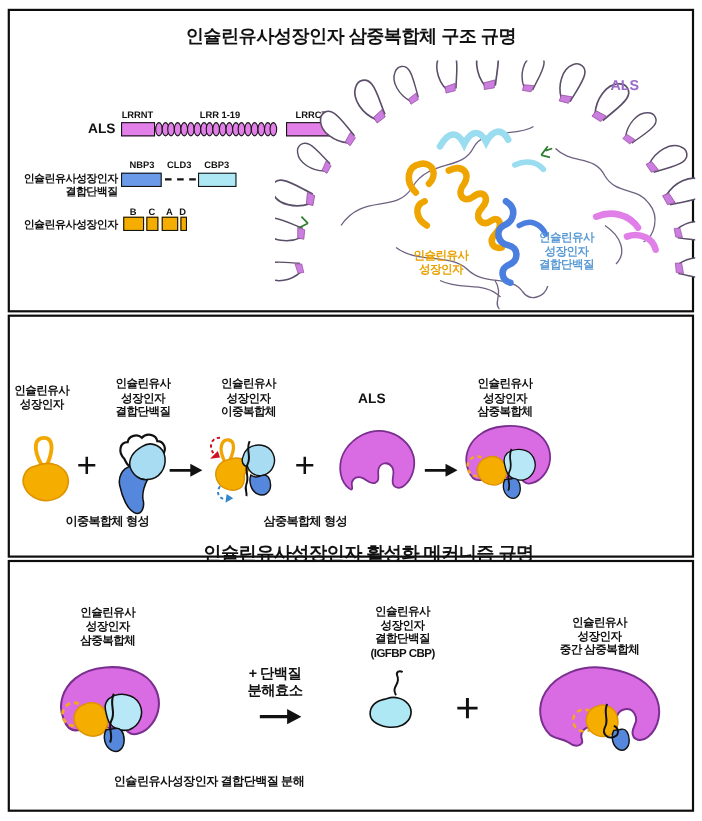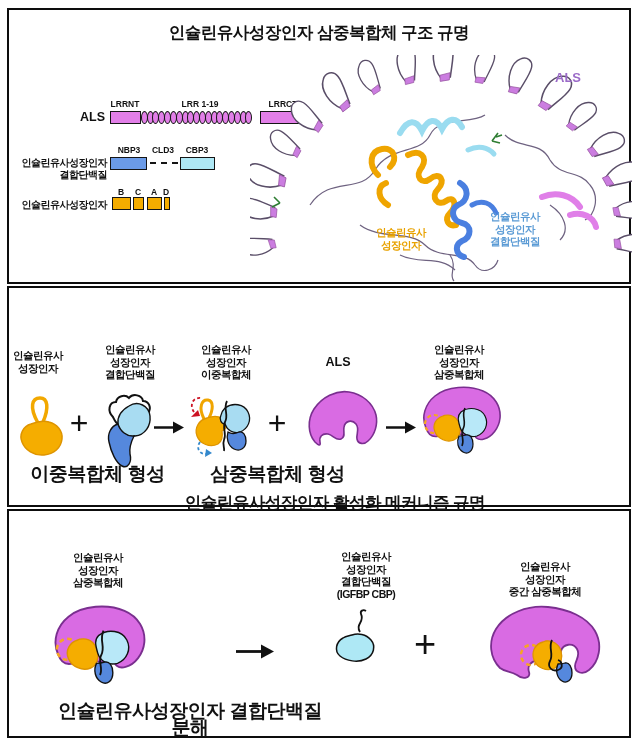--- a/index.html
+++ b/index.html
@@ -7,21 +7,21 @@
           font-family:"Liberation Sans",sans-serif;color:#111;overflow:hidden;text-decoration:underline;}
   *{box-sizing:border-box;}
   .abs{position:absolute;}
   .panel{position:absolute;border:2.5px solid #0d0d0d;background:#fff;}
   .ttl{position:absolute;left:7px;width:624px;text-align:center;
        font-weight:700;font-size:16.5px;letter-spacing:-0.5px;}
   .lbl{position:absolute;text-align:center;font-weight:600;font-size:10.5px;
        line-height:12.5px;letter-spacing:-0.5px;}
   .lbl-r{position:absolute;text-align:right;font-weight:600;font-size:10px;
        line-height:11.5px;letter-spacing:-0.5px;}
-  .cap{position:absolute;text-align:center;font-weight:700;font-size:19px;
+  .cap{position:absolute;text-align:center;font-weight:700;font-size:11px;
        line-height:16.5px;letter-spacing:-0.5px;}
   .seg{position:absolute;text-align:center;font-weight:700;font-size:8.5px;}
   .plus{position:absolute;font-size:32px;font-weight:400;line-height:30px;text-align:center;}
   .domnbox{position:absolute;border:1.6px solid #151515;}
   .oval{width:7px;height:13px;border:1.2px solid #151515;border-radius:50%;
         background:#E27FE8;margin-left:-1.2px;flex:0 0 auto;}
   #lrr-ovals{position:absolute;display:flex;align-items:center;}
 </style>
 </head>
 <body>
@@ -231,20 +231,24 @@
   </div>
   <svg class="abs" style="left:52px;top:605px;" width="96" height="84" viewBox="0 0 82 72">
     <path d="M5,42 C0,31 4,18 14,10 C26,0 48,-1 62,5 C74,10 80,21 79,32 C78,42 71,51 63,53 C57,55 52,51 53,45 C49,49 43,50 38,48 C32,52 24,53 18,50 C11,52 7,48 5,42 Z" fill="#D96BE3" stroke="#7a2f8f" stroke-width="1.6"></path>
     <circle cx="13" cy="38" r="9" fill="none" stroke="#F5A623" stroke-width="2.2" stroke-dasharray="4,3"></circle>
     <path d="M22,30 C15,32 11,39 14,46 C17,53 26,57 33,54 C38,52 40,46 39,41 C38,34 33,29 27,29 C25,29 23,29 22,30 Z" fill="#F5AD00" stroke="#DE9400" stroke-width="1.2"></path>
     <path d="M40,26 C48,20 60,22 64,30 C68,38 64,47 56,50 C48,52 41,48 39,41 C37,34 36,30 40,26 Z" fill="#B8E8F8" stroke="#111" stroke-width="1.2"></path>
     <path d="M38,50 C35,56 37,63 42,66 C47,69 52,65 52,58 C52,52 49,48 45,49 C42,50 40,50 38,50 Z" fill="#5588DD" stroke="#111" stroke-width="1.2"></path>
     <path d="M44,22 C40,30 46,36 42,43 C39,49 44,54 41,60" fill="none" stroke="#111" stroke-width="1.6"></path>
   </svg>
 
+  <div class="abs" style="left:195px;top:604px;width:110px;text-align:center;font-weight:600;font-size:13px;line-height:15.5px;letter-spacing:-0.5px;">
+    <div>+ 단백질</div>
+    <div>분해효소</div>
+  </div>
   <svg class="abs" style="left:236px;top:644px;" width="38" height="15" viewBox="0 0 38 15">
     <line x1="0" y1="7.5" x2="27" y2="7.5" stroke="#111" stroke-width="2.8"></line>
     <polygon points="25,0.5 38,7.5 25,14.5" fill="#111"></polygon>
   </svg>
 
   <div class="lbl" style="left:330px;top:550px;width:72px;">
     <div>인슐린유사</div>
     <div>성장인자</div>
     <div>결합단백질</div>
     <div>(IGFBP CBP)</div>

